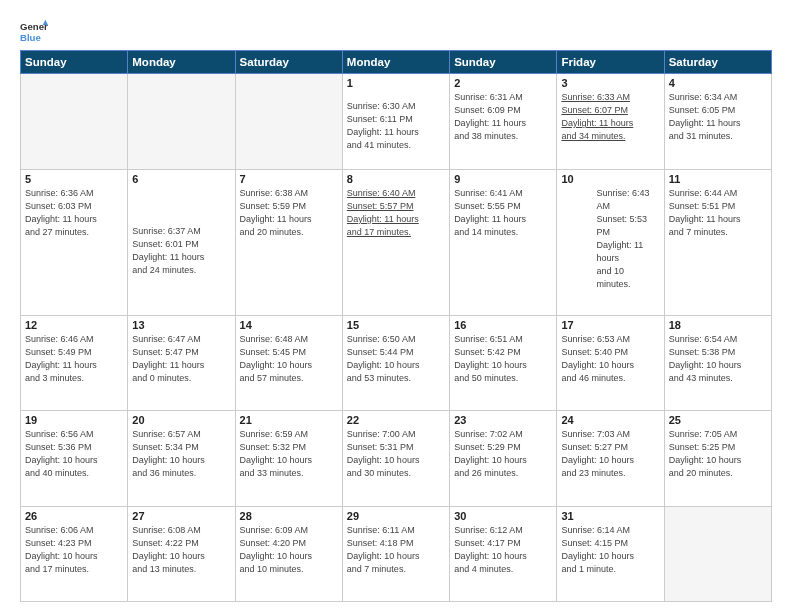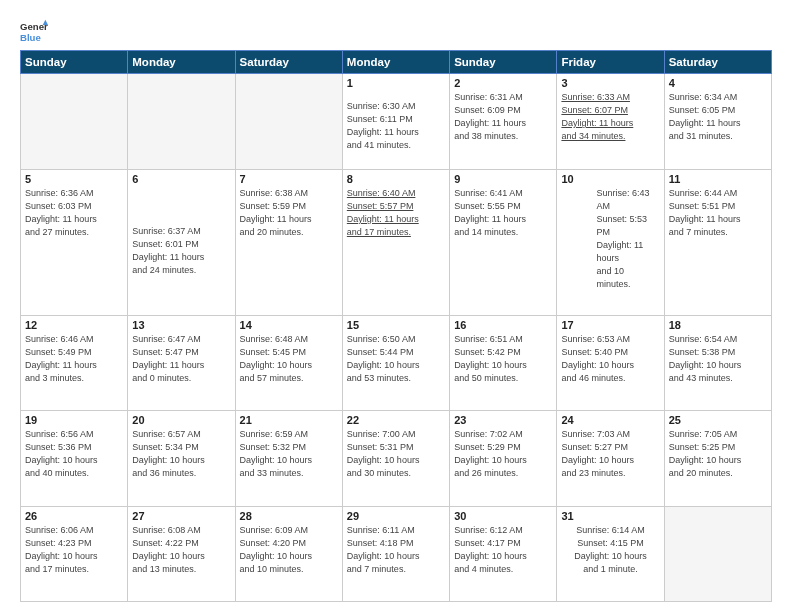--- a/index.html
+++ b/index.html
@@ -338,21 +338,21 @@
           </td>
           <td>
             <div class="day-number">30</div>
             <div class="day-info" style="white-space: pre-line;">Sunrise: 6:12 AM
 Sunset: 4:17 PM
 Daylight: 10 hours
 and 4 minutes.</div>
           </td>
           <td>
             <div class="day-number">31</div>
-            <div class="day-info" style="white-space: pre-line; text-align: center;">Sunrise: 6:14 AM
+            <div class="day-info" style="white-space: pre-line;">Sunrise: 6:14 AM
 Sunset: 4:15 PM
 Daylight: 10 hours
 and 1 minute.</div>
           </td>
           <td class="empty"></td>
         </tr>
       </tbody>
   </table>
 </div>
 

